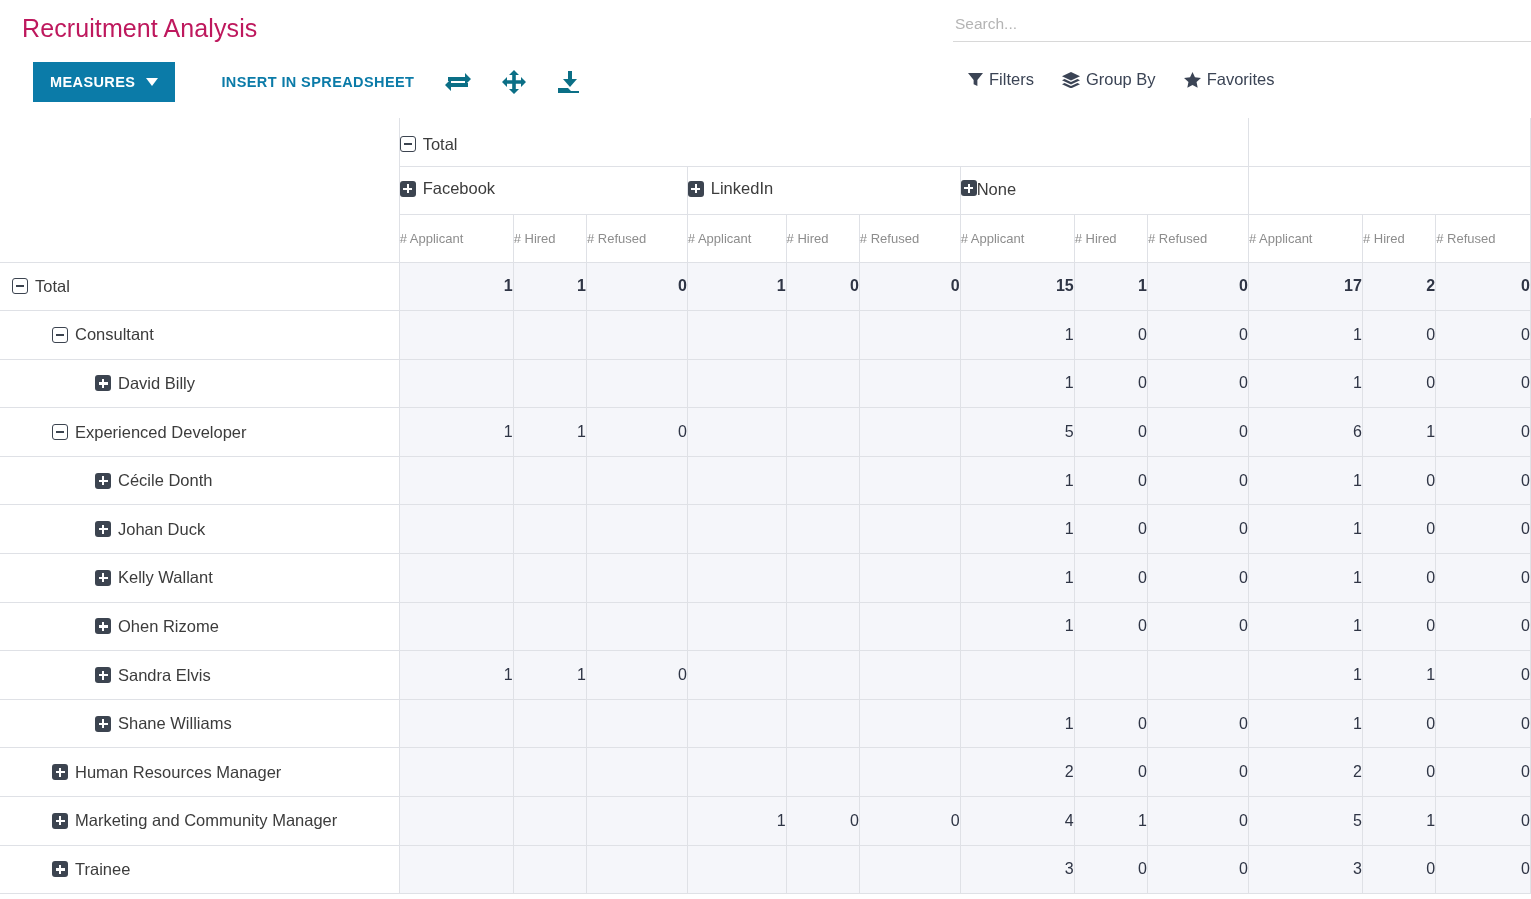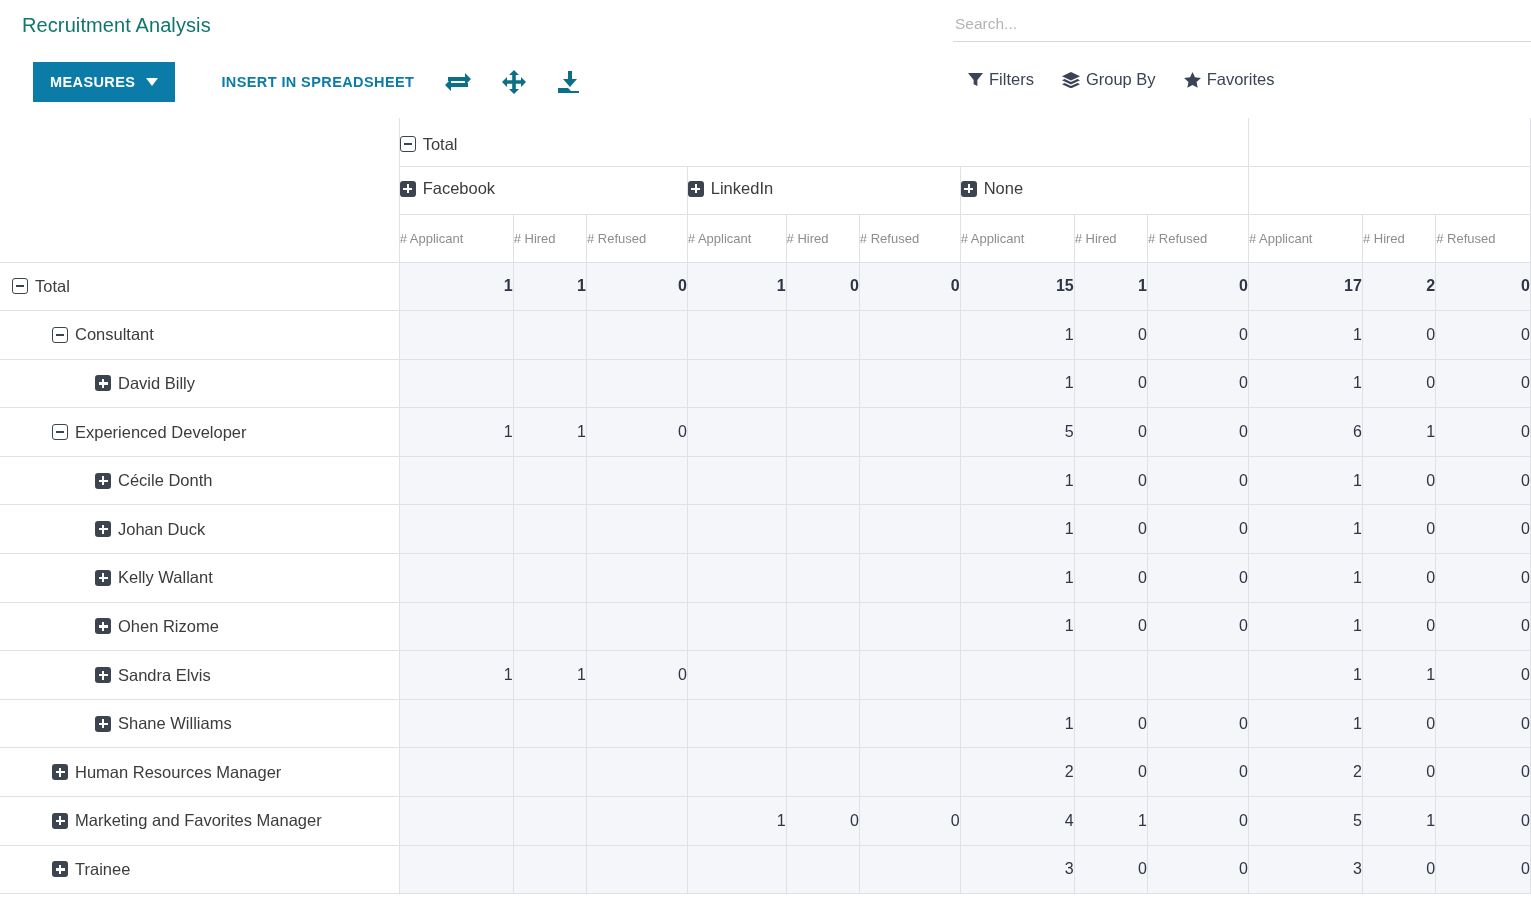--- a/index.html
+++ b/index.html
@@ -14,23 +14,23 @@
 
   
   .topbar {
     position: relative;
     height: 118px;
     background: #ffffff;
   }
   .page-title {
     position: absolute;
     left: 22px; top: 14px;
-    font-size: 20px;
+    font-size: 25px;
     font-weight: 400;
-    color: #0f766e;
+    color: #be185d;
     letter-spacing: 0.1px;
   }
   .search-wrap {
     position: absolute;
     left: 953px; top: 8px;
     width: 578px; height: 34px;
     border-bottom: 1px solid #d8d8d8;
   }
   .search-input {
     width: 100%; height: 32px;
@@ -315,21 +315,21 @@
           <span>Facebook</span>
         </span>
       </th>
       <th class="hdr-group" colspan="3">
         <span class="lbl-inner" style="display:inline-flex;align-items:center;gap:7px;">
           <span class="ico-plus"></span>
           <span>LinkedIn</span>
         </span>
       </th>
       <th class="hdr-group" colspan="3">
-        <span class="lbl-inner" style="display:inline-flex;align-items:center;gap:7px;">
+        <span class="lbl-inner" style="display:inline-flex;align-items:flex-start;">
           <span class="ico-plus"></span>
           <span>None</span>
         </span>
       </th>
       <th class="hdr-group" colspan="3"></th>
     </tr>
     <tr id="measure-row">
         <th class="hdr-measure"># Applicant</th>
         <th class="hdr-measure"># Hired</th>
         <th class="hdr-measure"># Refused</th>
@@ -562,21 +562,21 @@
         <td class="val">0</td>
         <td class="val">0</td>
         <td class="val">2</td>
         <td class="val">0</td>
         <td class="val">0</td>
       </tr>
       <tr>
         <td class="row-label">
           <div class="lbl-inner ind1">
             <span class="ico-plus"></span>
-            <span>Marketing and Favorites Manager</span>
+            <span>Marketing and Community Manager</span>
           </div>
         </td>
         <td class="val empty"></td>
         <td class="val empty"></td>
         <td class="val empty"></td>
         <td class="val">1</td>
         <td class="val">0</td>
         <td class="val">0</td>
         <td class="val">4</td>
         <td class="val">1</td>

